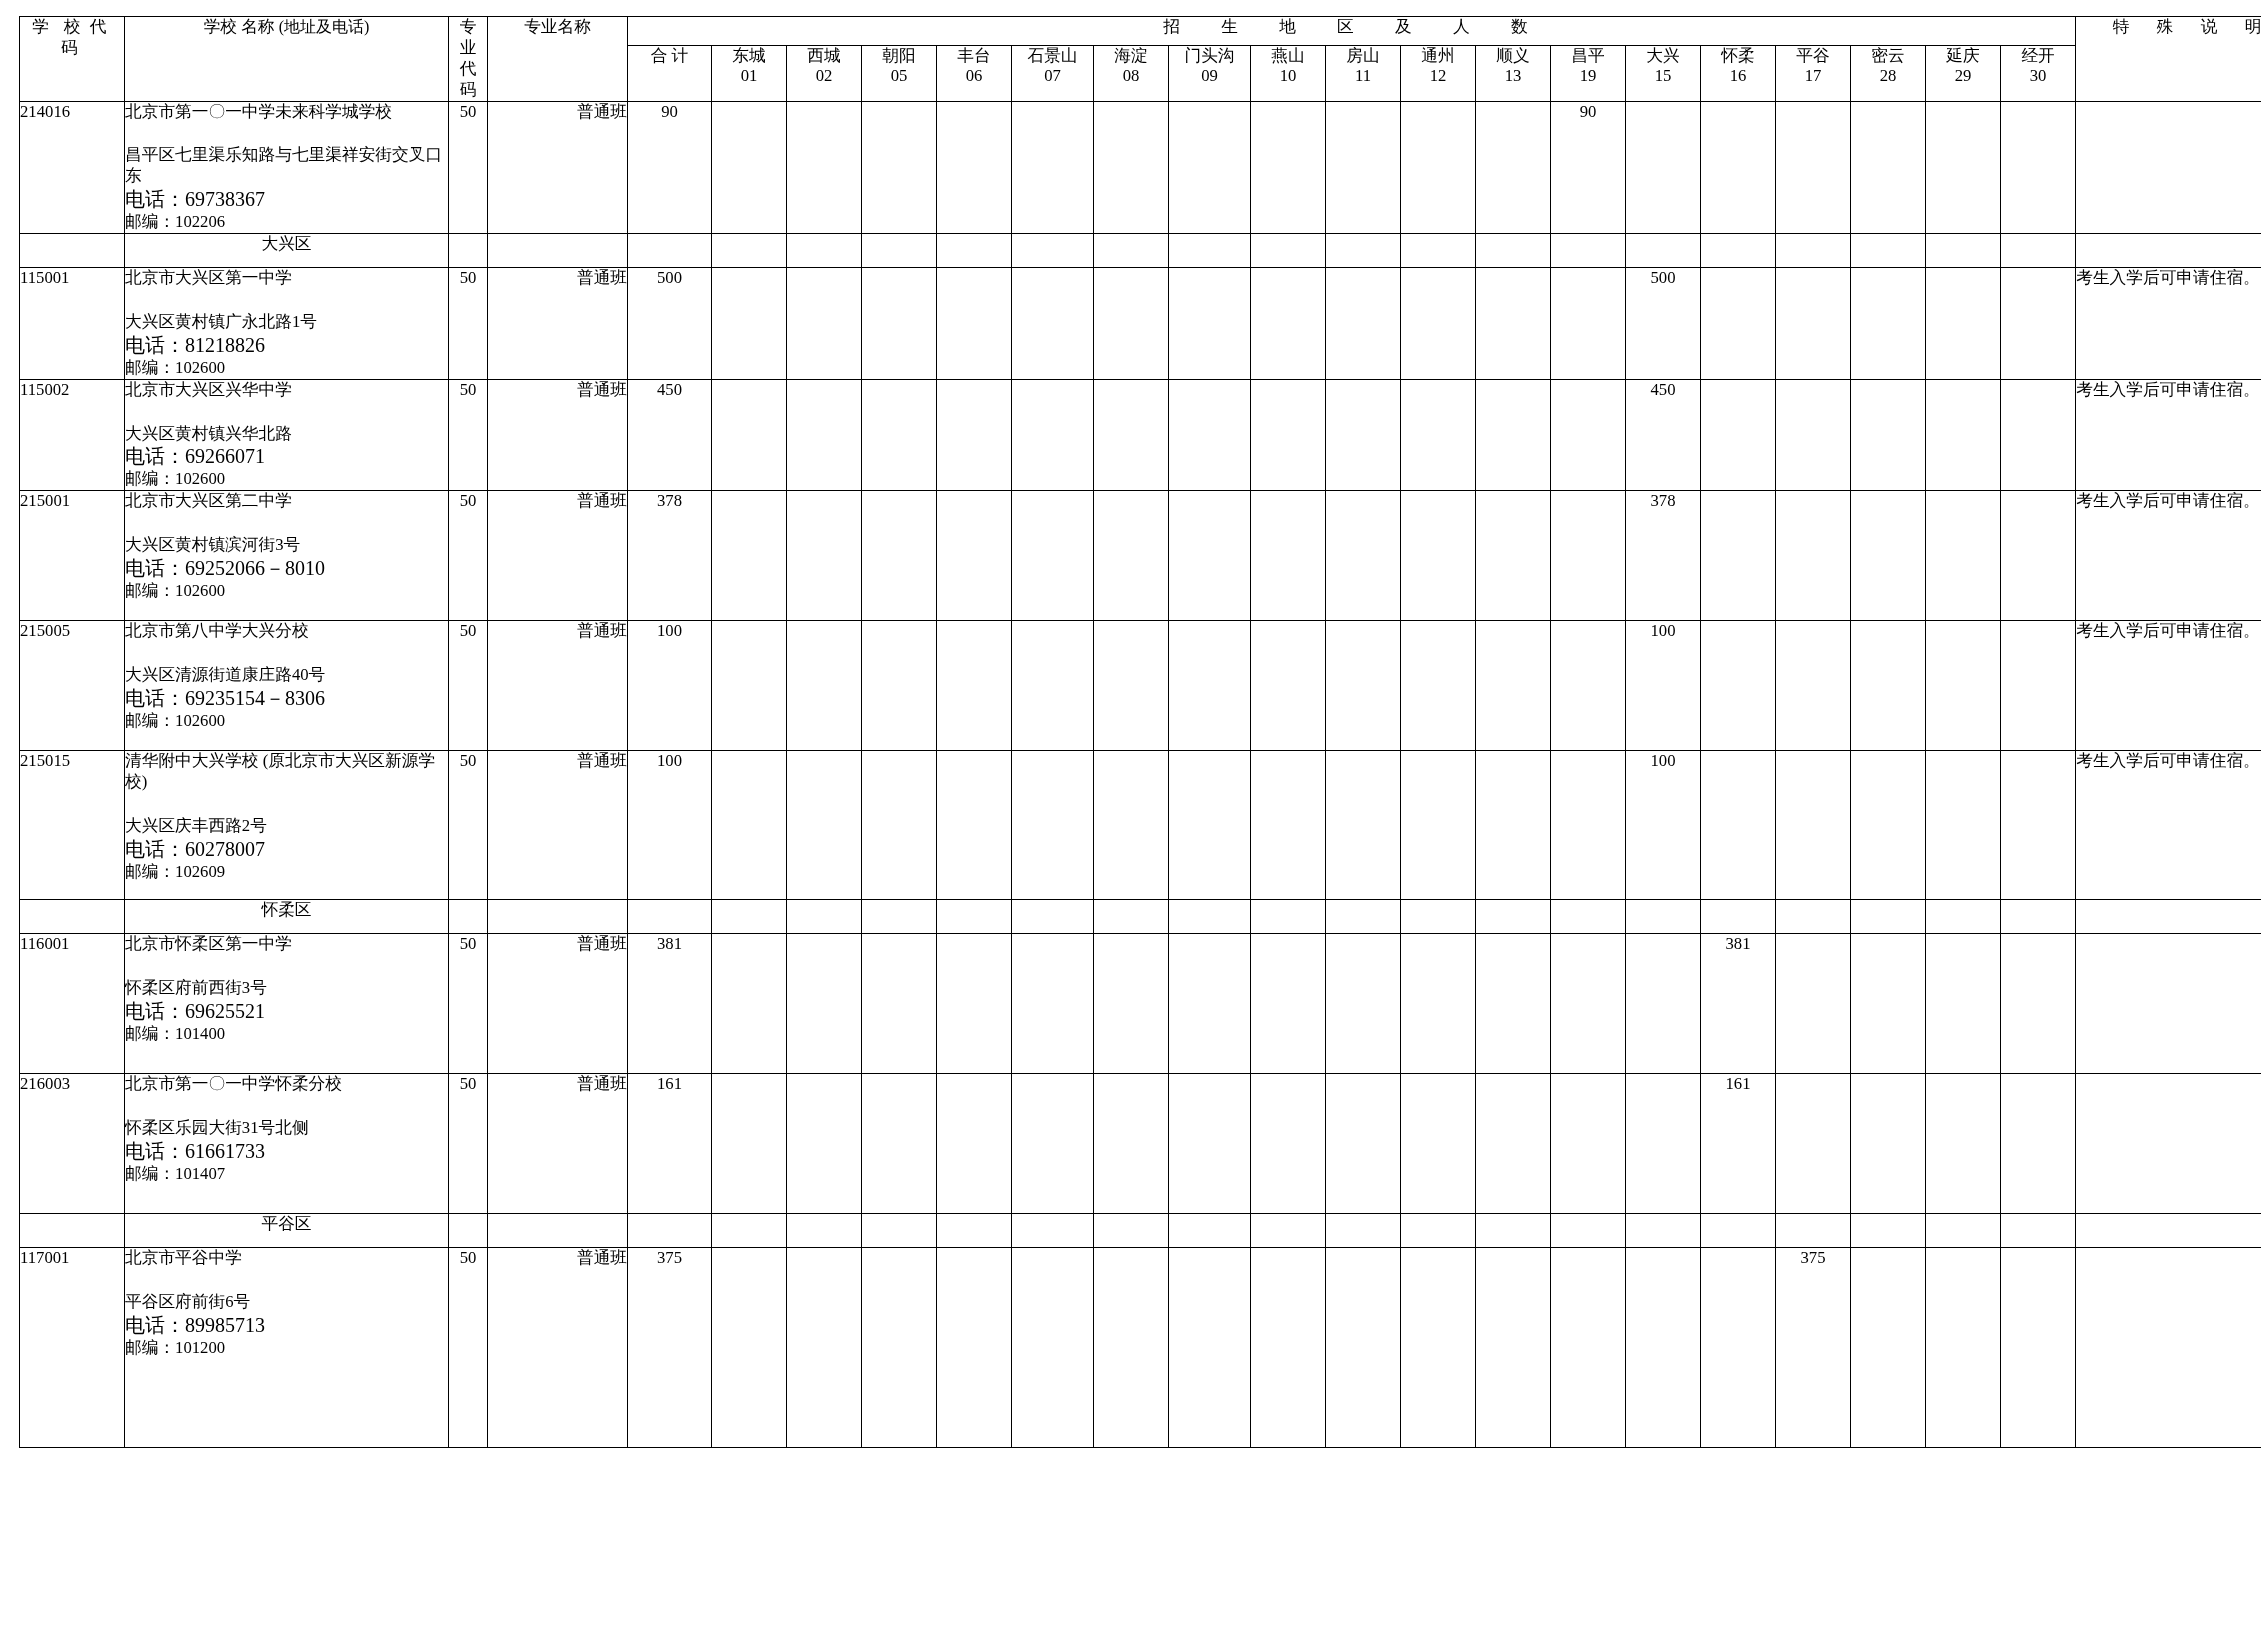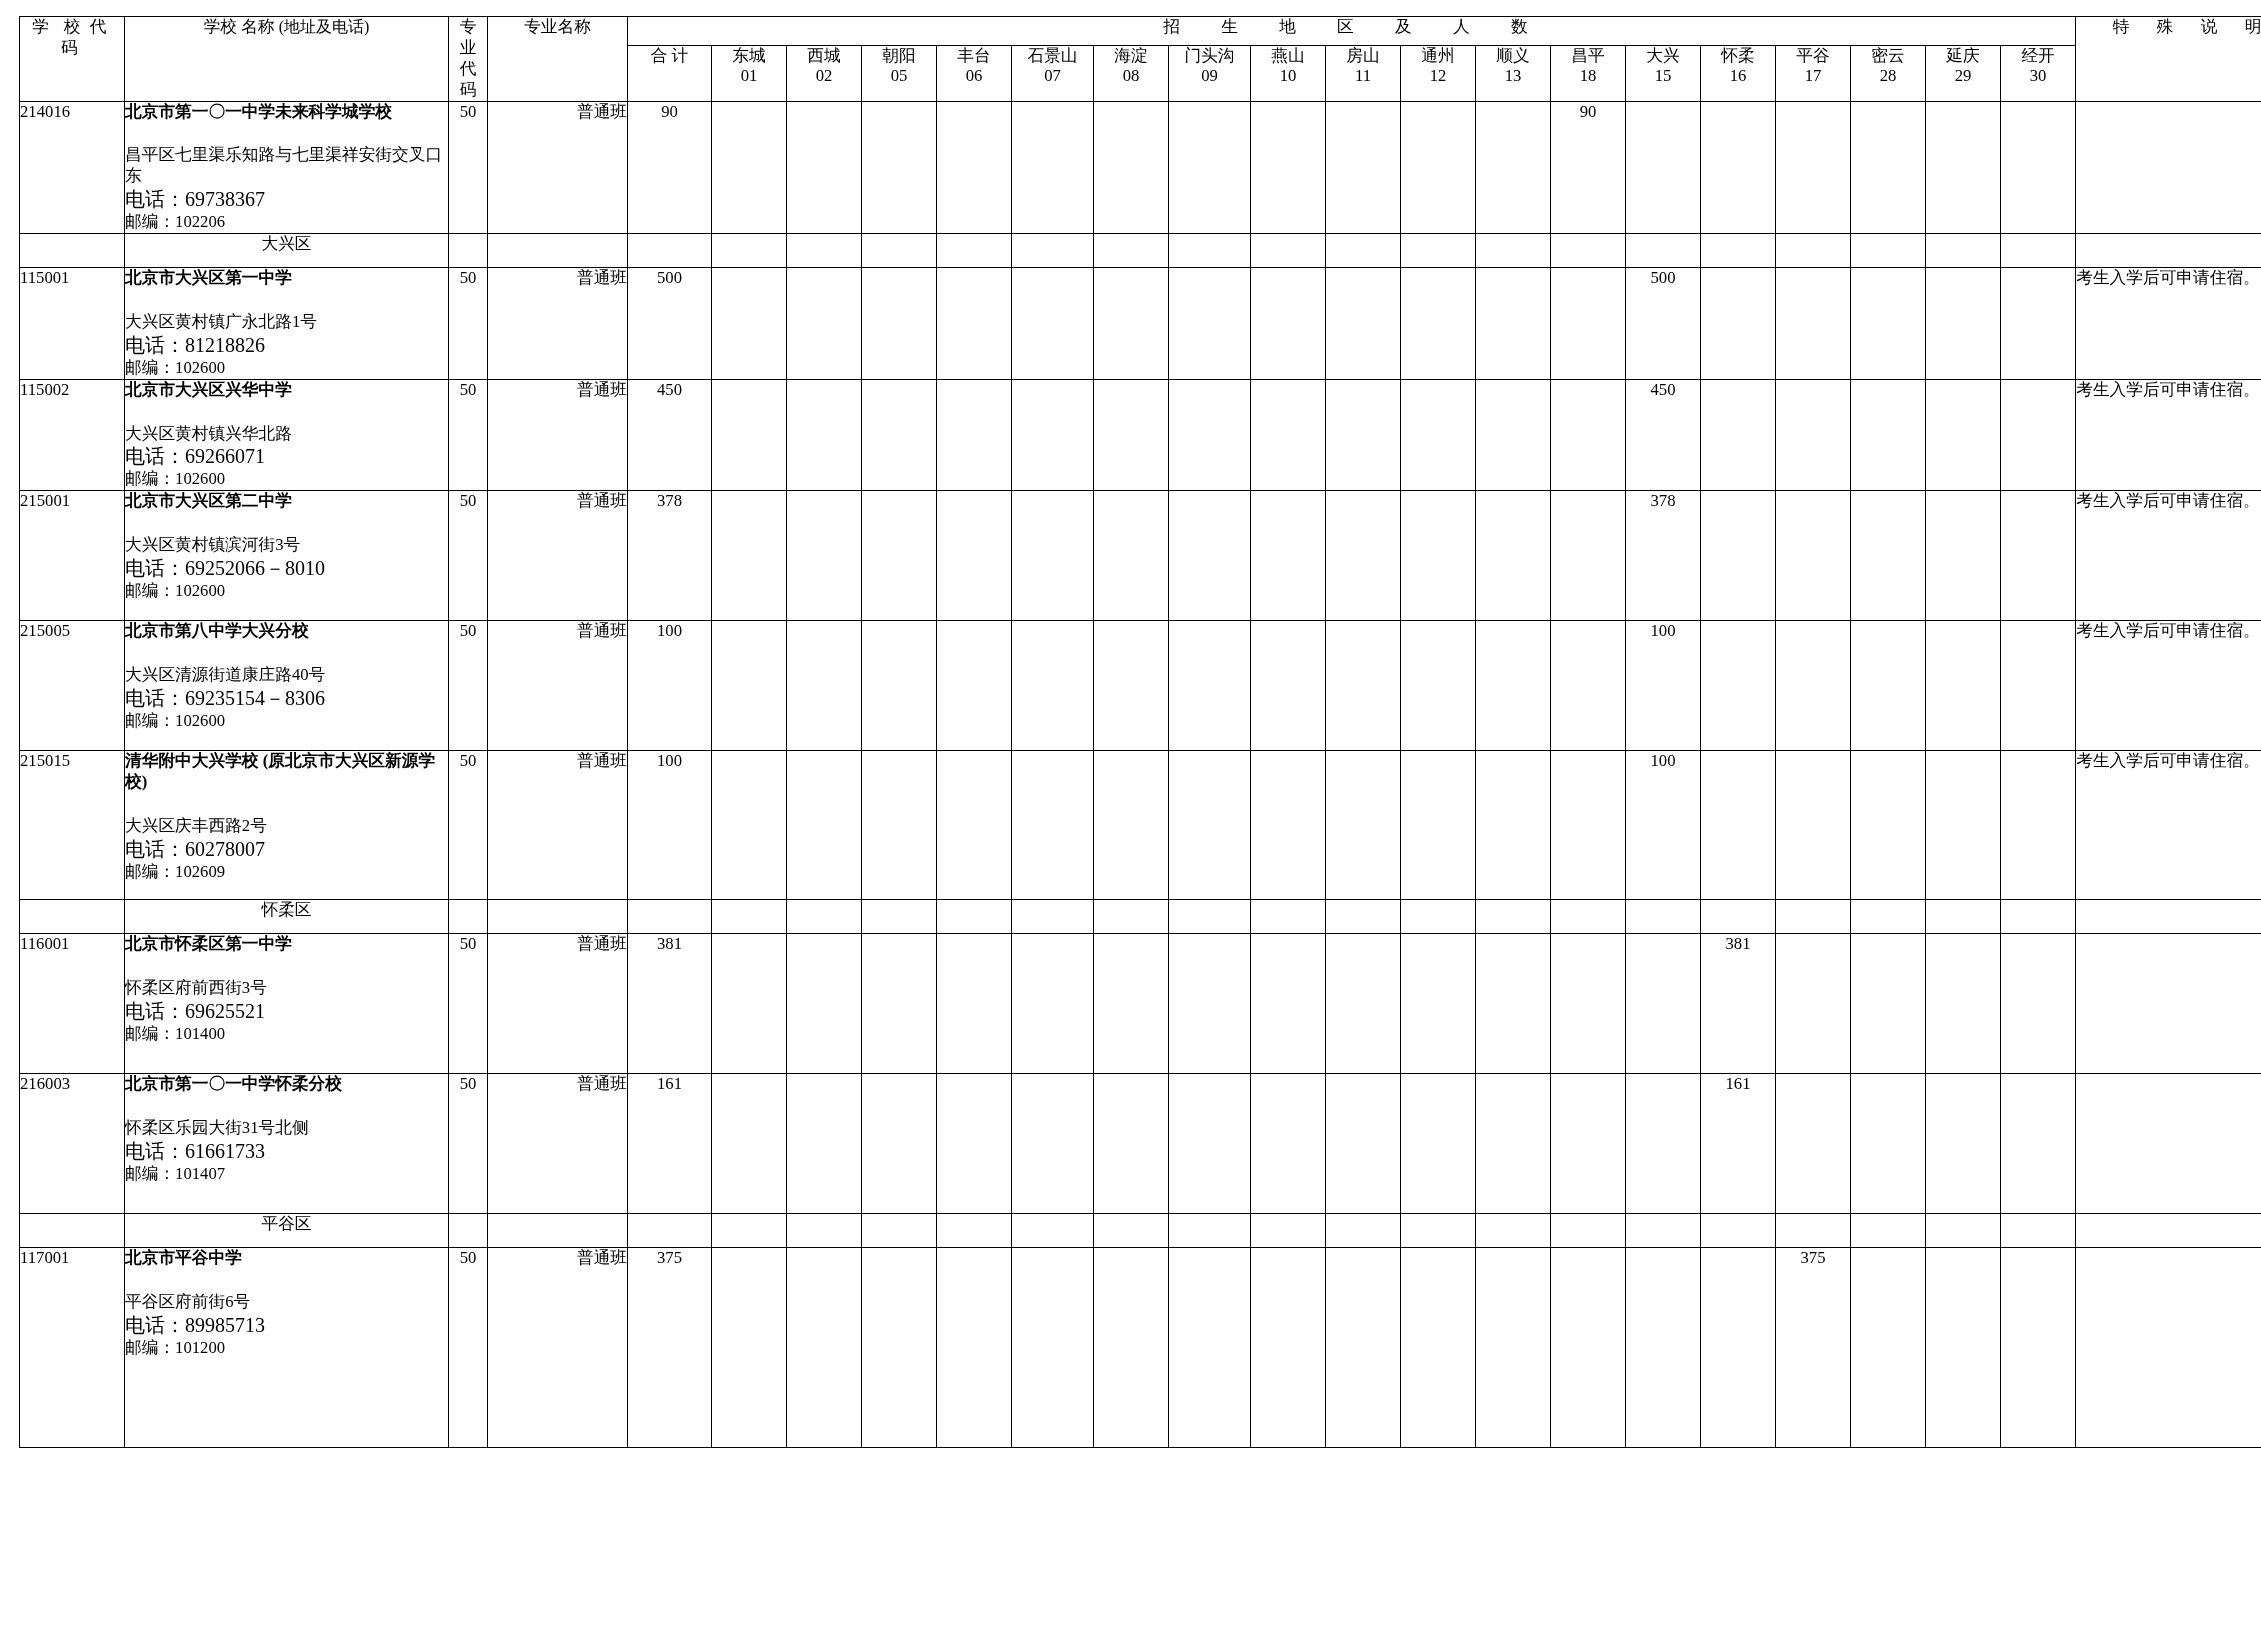--- a/index.html
+++ b/index.html
@@ -84,21 +84,20 @@
     font-family: Liberation Serif, serif;
   }
   .school-cell {
     padding: 7px 5.3px 8.8px 8.8px;
     font-size: 18.4px;
     line-height: 1.3;
   }
   .school-name {
     display: block;
     margin-bottom: 23px;
-    font-weight: bold;
   }
   .school-addr { display: block; }
   .school-tel { display: block; font-size: 20px; }
   .school-zip { display: block; font-size: 16.7px; }
   .major-code {
     text-align: center;
     vertical-align: top;
     font-size: 16.7px;
     padding: 7px 1.8px 0 1.8px;
   }
@@ -238,21 +237,21 @@
         <td class="dist-hdr">
           <span class="nm">通州</span>
           <span class="cd">12</span>
         </td>
         <td class="dist-hdr">
           <span class="nm">顺义</span>
           <span class="cd">13</span>
         </td>
         <td class="dist-hdr">
           <span class="nm">昌平</span>
-          <span class="cd">18</span>
+          <span class="cd">19</span>
         </td>
         <td class="dist-hdr">
           <span class="nm">大兴</span>
           <span class="cd">15</span>
         </td>
         <td class="dist-hdr">
           <span class="nm">怀柔</span>
           <span class="cd">16</span>
         </td>
         <td class="dist-hdr">

